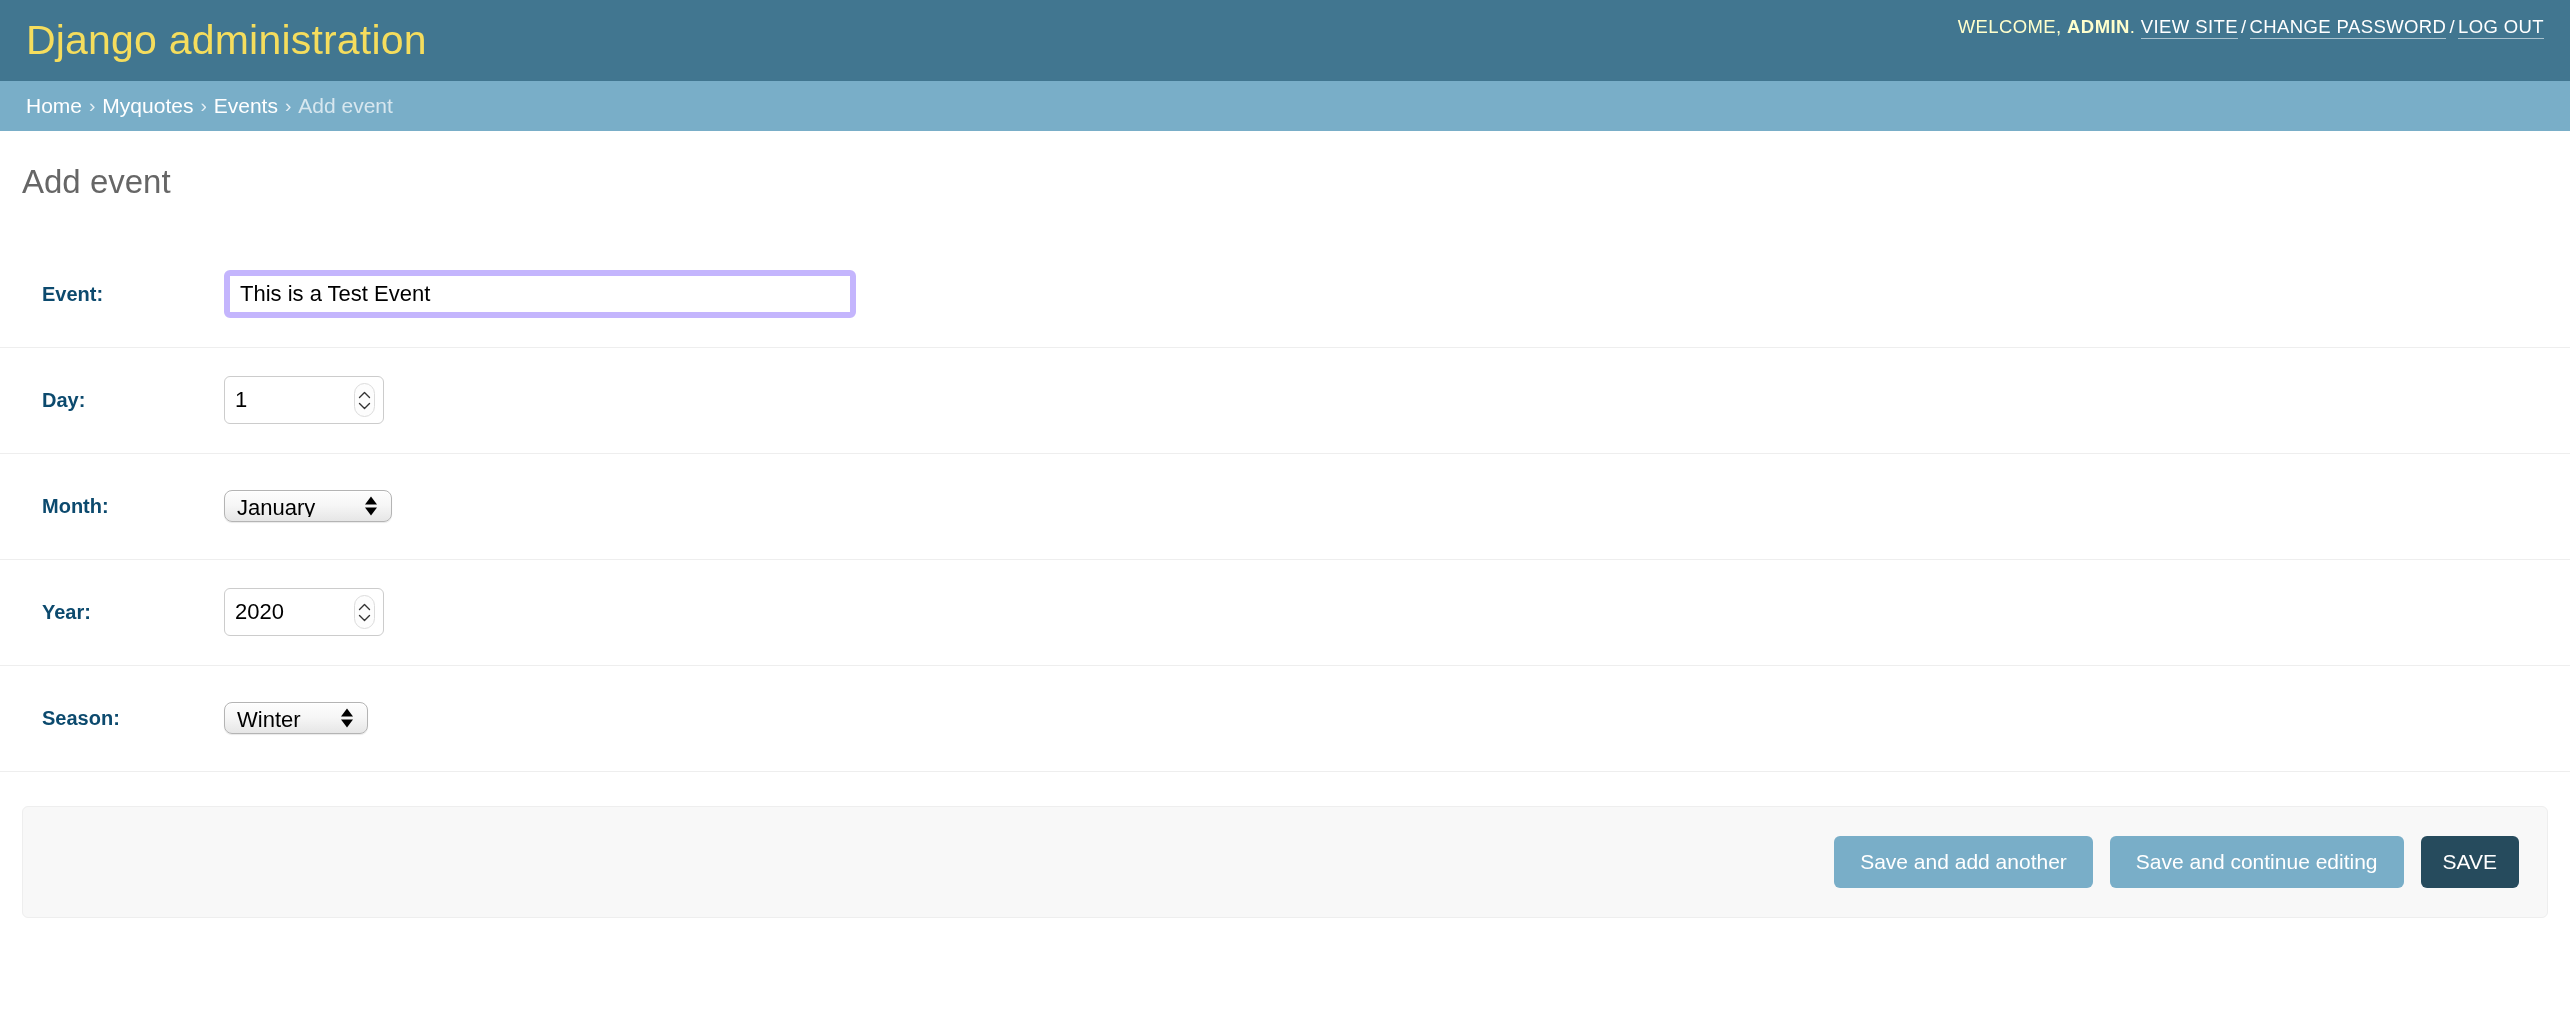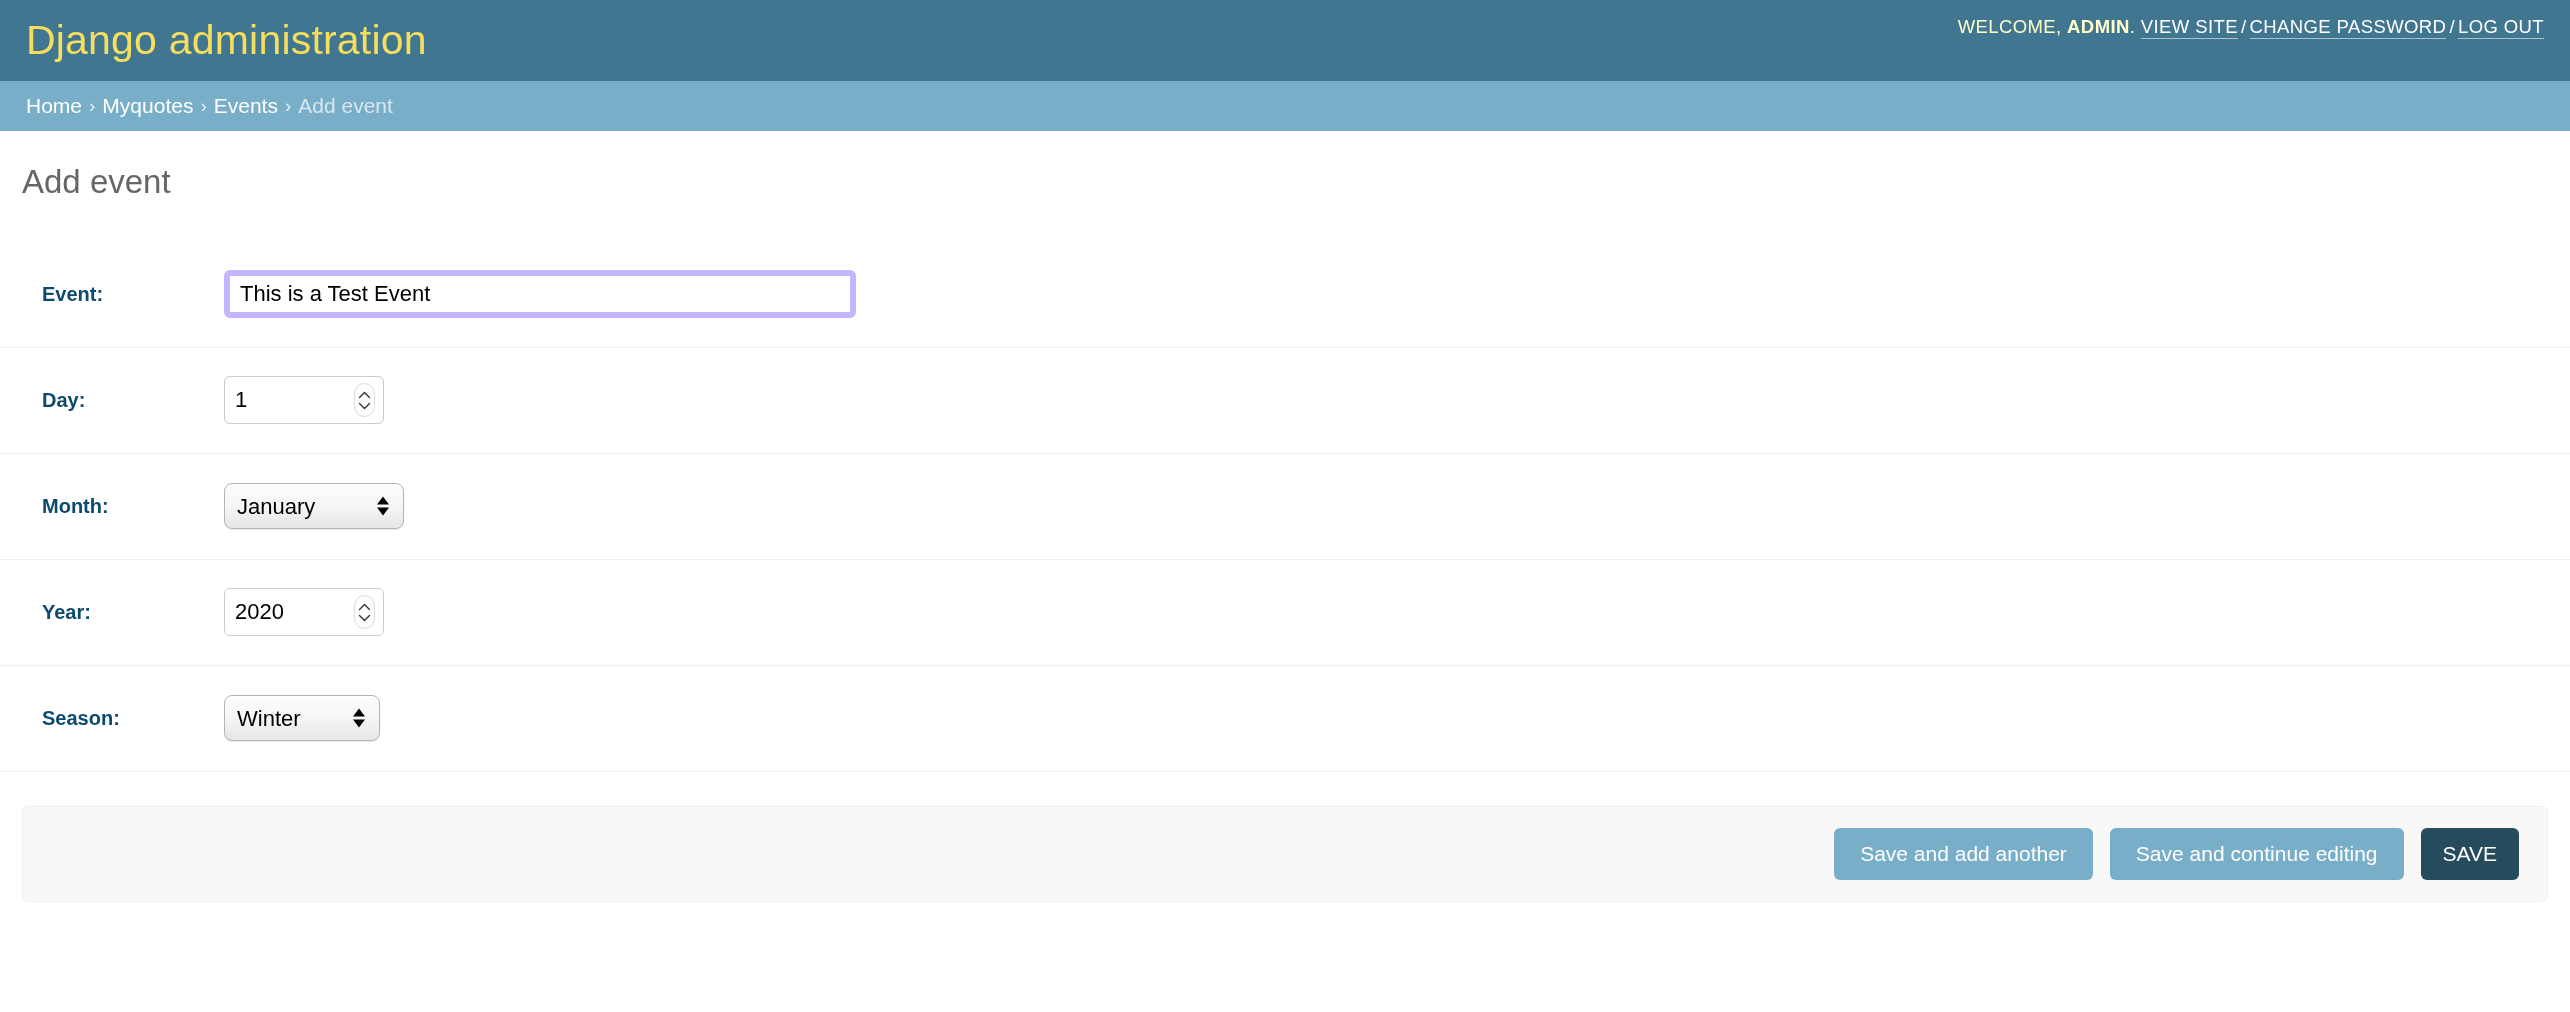--- a/index.html
+++ b/index.html
@@ -150,25 +150,25 @@
     cursor: pointer;
   }
   .spin svg { display: block; }
 
   
   .sel-wrap { position: relative; display: inline-block; }
   select.vSelect {
     -webkit-appearance: none;
     -moz-appearance: none;
     appearance: none;
-    height: 46px;
+    height: 32px;
     font-size: 22px;
     font-family: "Liberation Sans", sans-serif;
     color: #000000;
-    padding: 4px 58px 4px 12px;
+    padding: 4px 46px 4px 12px;
     border: 1px solid #b4b4b4;
     border-radius: 8px;
     background: linear-gradient(to bottom, #fdfdfd 0%, #f6f6f6 48%, #e6e6e6 100%);
     box-shadow: 0 1px 1px rgba(0,0,0,0.09), inset 0 1px 0 rgba(255,255,255,0.9);
     outline: none;
     cursor: pointer;
   }
   .sel-arrows {
     position: absolute;
     right: 15px;
@@ -197,21 +197,21 @@
   .submit-row {
     margin: 34px 22px 0 22px;
     padding: 22px 28px;
     background: #f8f8f8;
     border: 1px solid #eeeeee;
     border-radius: 6px;
     display: flex;
     justify-content: flex-end;
     align-items: center;
     gap: 17px;
-    height: 96px;
+    height: 112px;
   }
   .btn {
     font-family: "Liberation Sans", sans-serif;
     font-size: 21px;
     color: #ffffff;
     background: #79aec8;
     border: none;
     border-radius: 6px;
     padding: 0 26px;
     height: 52px;

